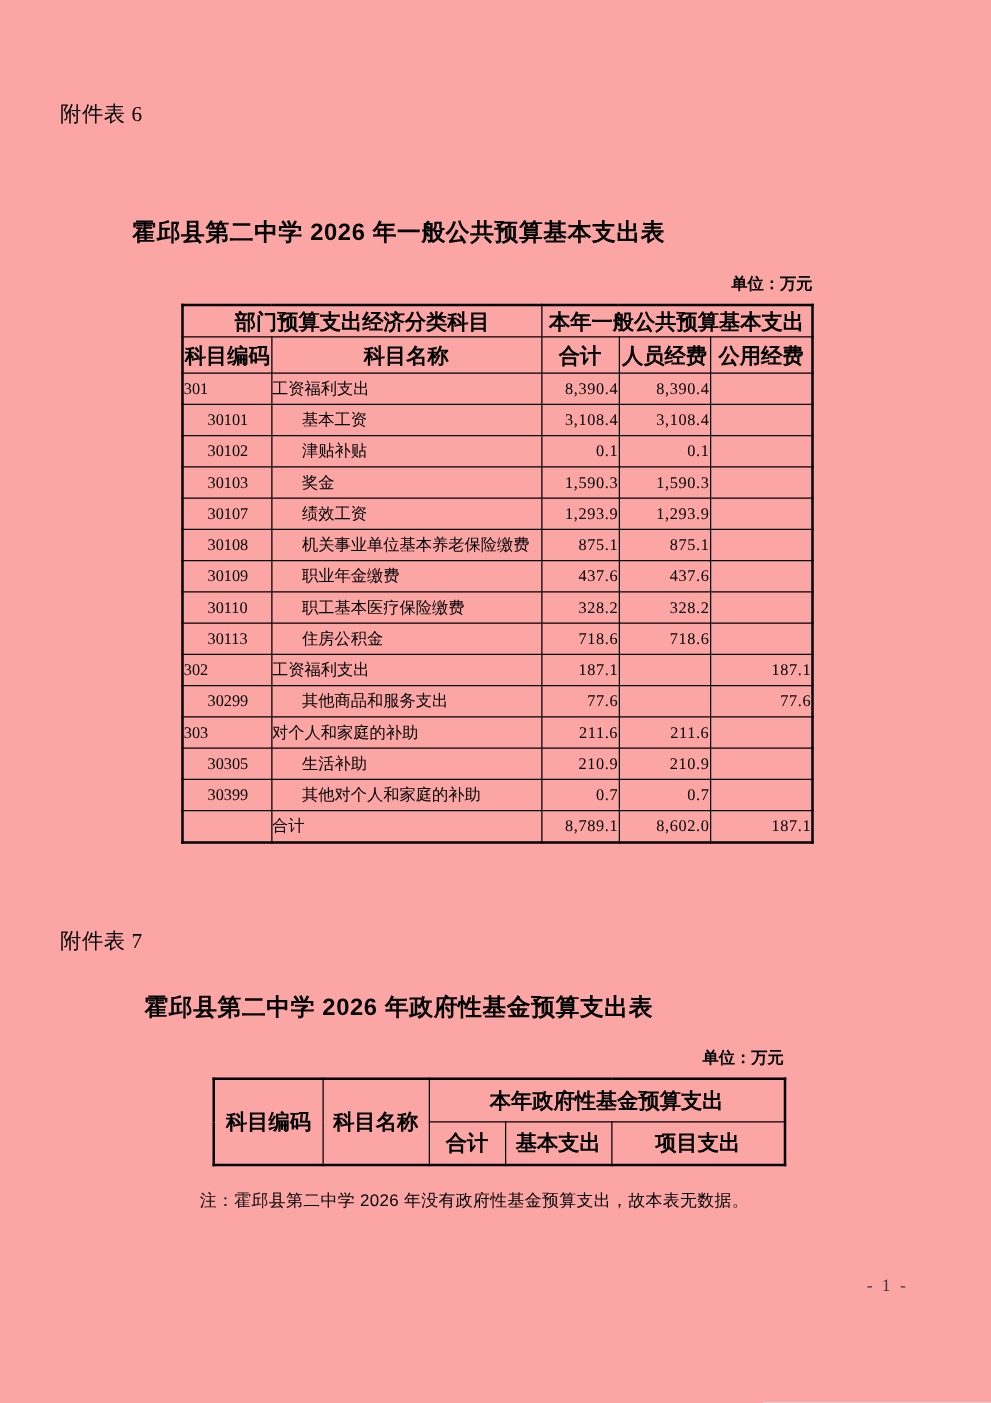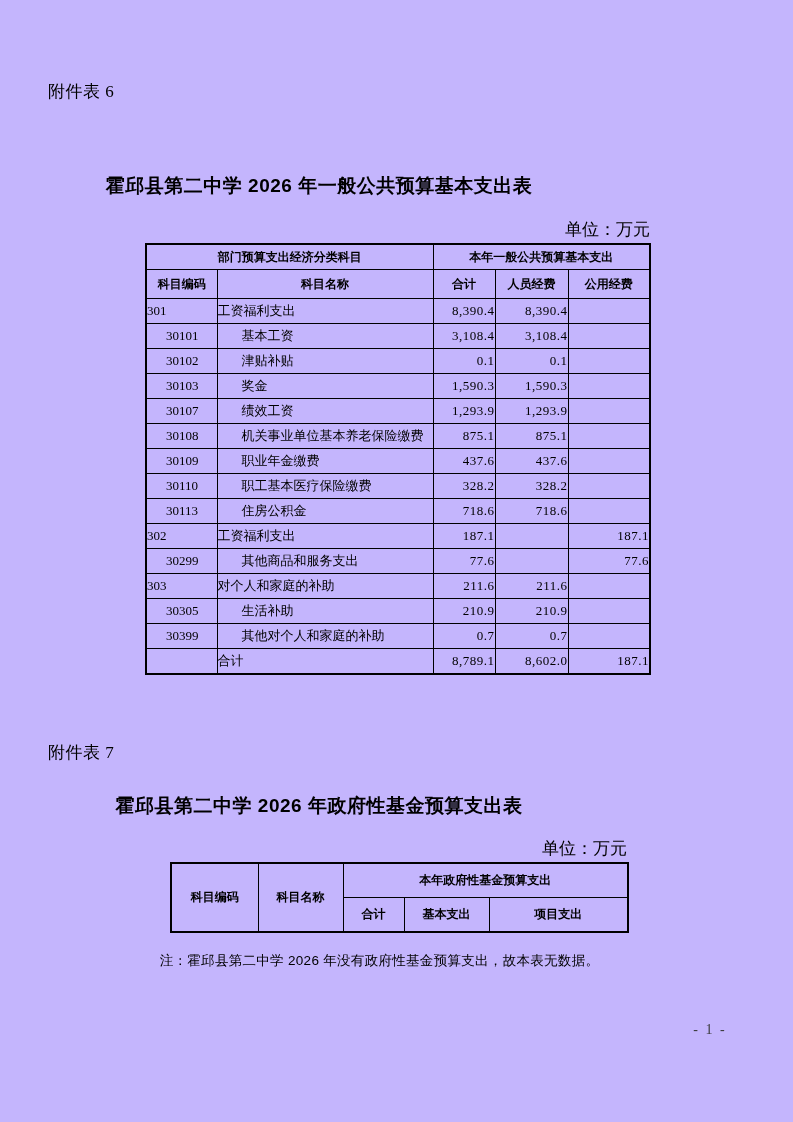--- a/index.html
+++ b/index.html
@@ -1,49 +1,49 @@
 <!DOCTYPE html>
 <html><head>
 <meta charset="utf-8">
 <style>
   html,body { margin:0; padding:0; background:#e8e8e8; }
   .page {
     position:relative; width:793px; height:1122px; margin:0 auto;
-    background:#c4b5fd; overflow:hidden;
+    background:#fca5a5; overflow:hidden;
     font-family:"Liberation Serif","DejaVu Serif",serif; color:#000;
   }
   .att-label {
     position:absolute; left:48px; font-size:17px; letter-spacing:0.5px;
   }
   #att6-label { top:80px; }
   #att7-label { top:741px; }
   .doc-title {
     position:absolute; left:0; width:638px; text-align:center;
     font-family:"Liberation Sans","DejaVu Sans",sans-serif;
     font-weight:bold; font-size:19px; letter-spacing:0.5px;
   }
   #att6-title { top:173px; }
   #att7-title { top:793px; }
-  .unit-label { position:absolute; font-size:17px; }
+  .unit-label { position:absolute; font-size:13px;font-weight:bold; }
   #att6-unit { top:218px; left:145px; width:505px; text-align:right; }
   #att7-unit { top:837px; left:170px; width:457px; text-align:right; }
 
   table.budget {
     position:absolute; border-collapse:collapse; table-layout:fixed;
     border:2px solid #000;
   }
   #budget-table { left:145px; top:243px; width:504px; }
   #fund-table   { left:170px; top:862px; width:457px; }
   table.budget th, table.budget td {
     border:1px solid #000; padding:0; margin:0; overflow:hidden;
     white-space:nowrap;
   }
   table.budget th {
     font-family:"Liberation Sans","DejaVu Sans",sans-serif;
-    font-weight:bold; font-size:12px; text-align:center;
+    font-weight:bold; font-size:17px; text-align:center;
   }
   #budget-table tr.hdr1 th { height:24px; }
   #budget-table tr.hdr2 th { height:28px; }
   #budget-table td { height:24px; font-size:13px; }
   td.cell-code { text-align:left; padding-left:6px; font-size:12.5px; }
   td.cell-code.indent { padding-left:19px;margin-left:36px; }
   td.cell-name { text-align:left; padding-left:8px; }
   td.cell-name.indent { padding-left:24px; }
   td.cell-num { text-align:right; padding-right:8px; letter-spacing:0.5px; font-size:13px; }
   #fund-table tr.hdr1 th { height:33px; }

